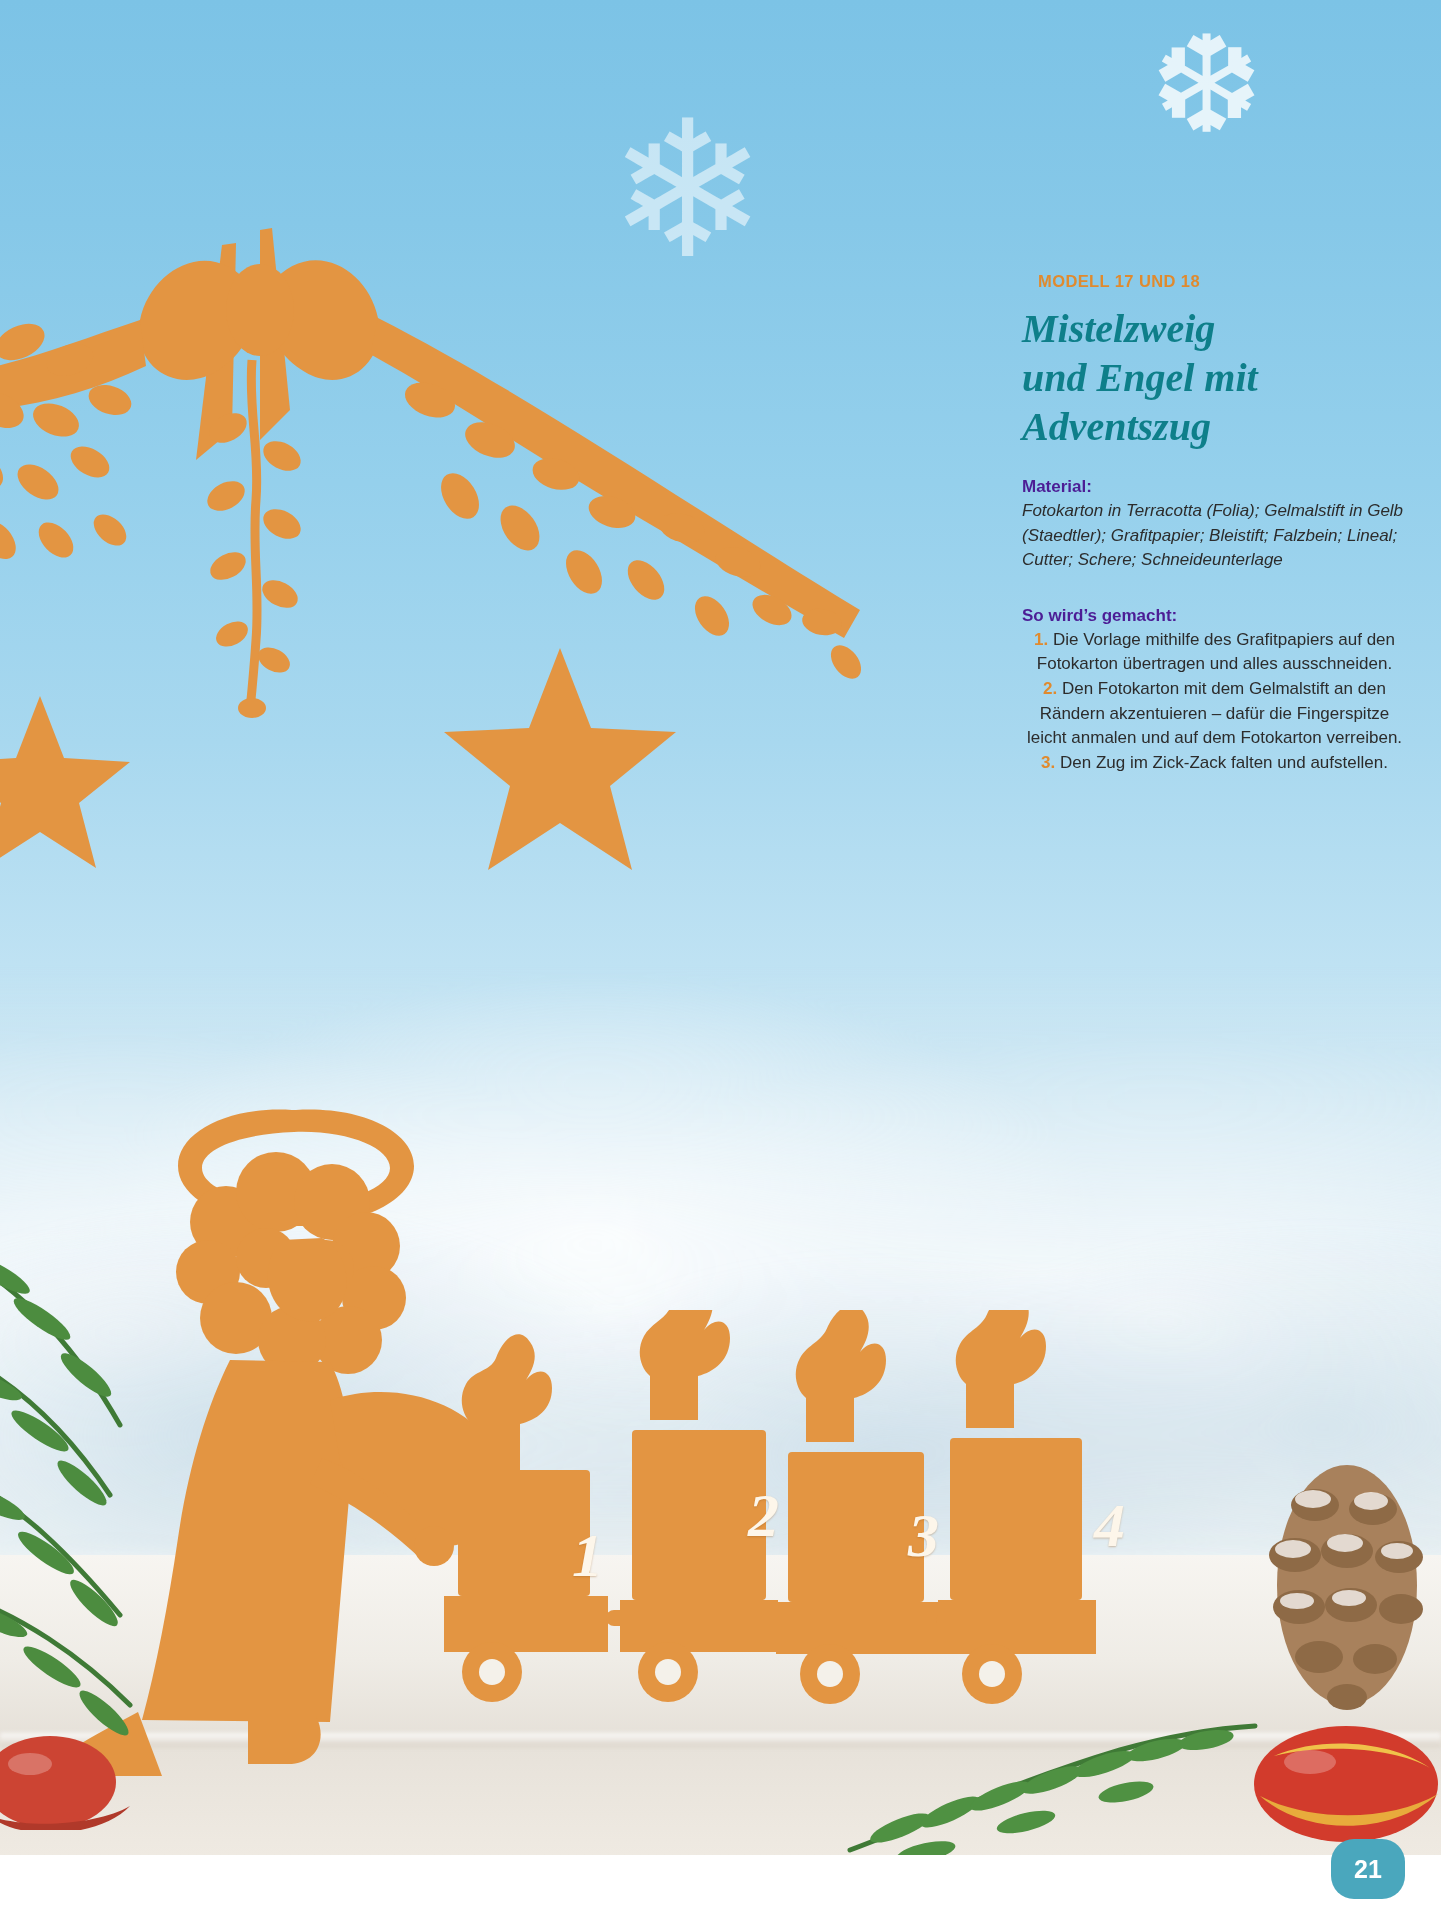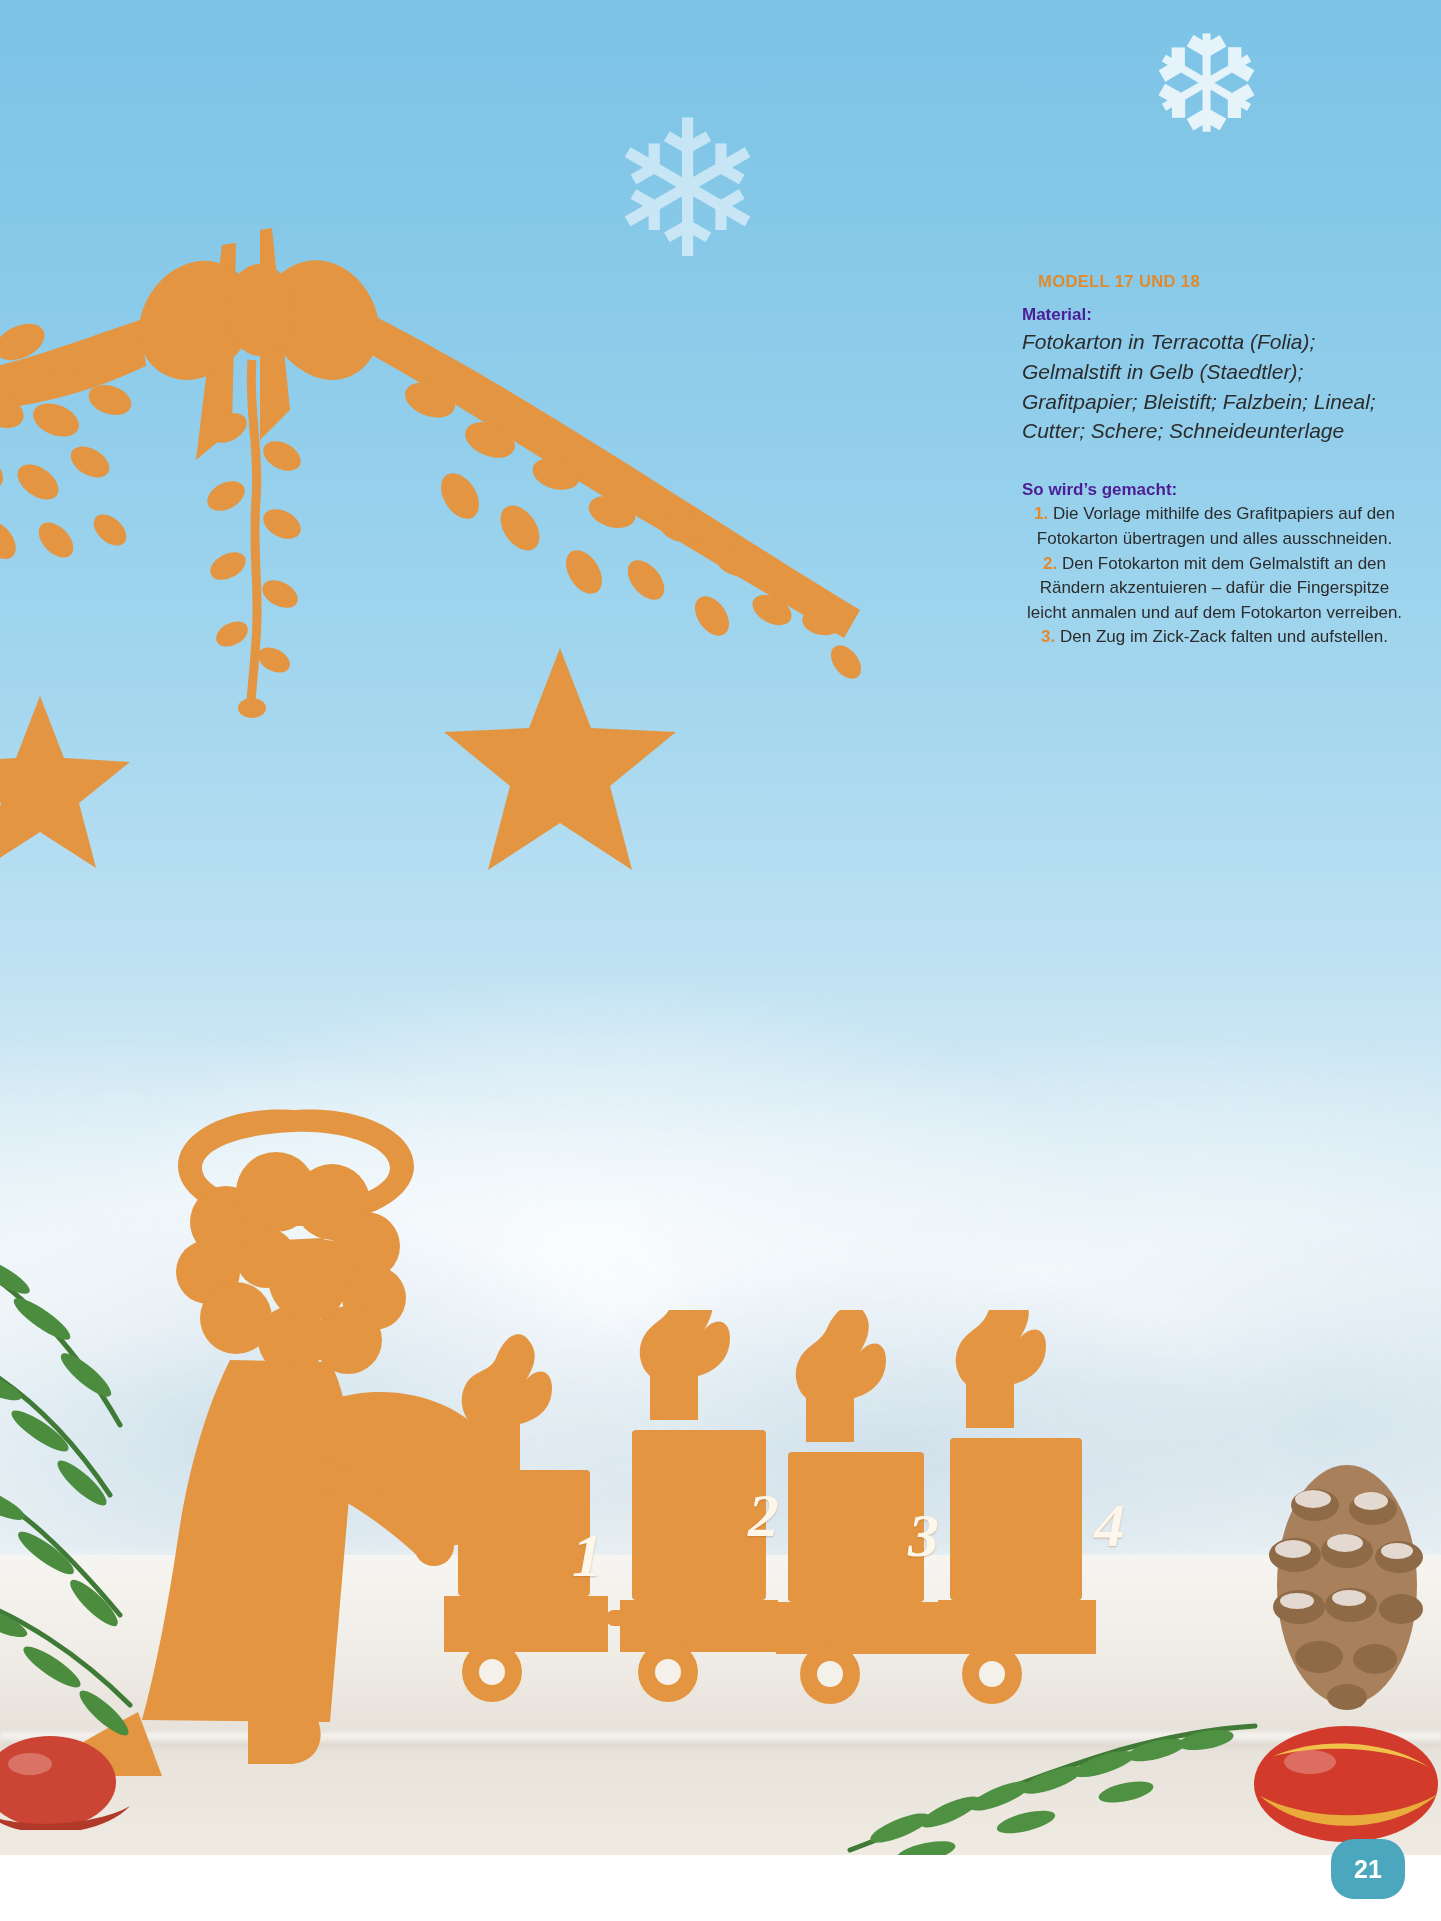--- a/index.html
+++ b/index.html
@@ -160,21 +160,21 @@
   }
   .sub-label {
     color: #4c1d95;
     font-weight: bold;
     font-size: 17px;
     margin: 0 0 2px 0;
   }
   .material-text {
     font-style: italic;
     color: #2c2c2c;
-    font-size: 21px;
+    font-size: 17px;
     line-height: 1.42;
     margin: 0 0 34px 0;
   }
   .steps {
     color: #2c2c2c;
     font-size: 17px;
     line-height: 1.45;
     margin: 0;
   }
   .steps p { margin: 0; text-align: center; }
@@ -453,20 +453,25 @@
       <ellipse cx="40" cy="44" rx="22" ry="11" fill="rgba(255,255,255,0.25)"></ellipse>
       <path d="M0 96 C40 110 110 104 140 86 C110 118 30 122 0 96 Z" fill="#b0392a"></path>
     </svg>
 
   </div>
 
   <div class="textcol">
 
     <p class="kicker">MODELL 17 UND 18</p>
 
+    <h1 class="headline">
+      <span>Mistelzweig</span><br>
+      <span>und Engel mit</span><br>
+      <span>Adventszug</span>
+    </h1>
 
     <p class="sub-label">Material:</p>
     <p class="material-text">Fotokarton in Terracotta (Folia); Gelmalstift in Gelb (Staedtler); Grafitpapier; Bleistift; Falzbein; Lineal; Cutter; Schere; Schneideunterlage</p>
 
     <p class="sub-label">So wird’s gemacht:</p>
     <div class="steps">
       <p>
         <span class="stepnum">1.</span>
         <span>Die Vorlage mithilfe des Grafitpapiers auf den Fotokarton übertragen und alles ausschneiden.</span>
       </p>

